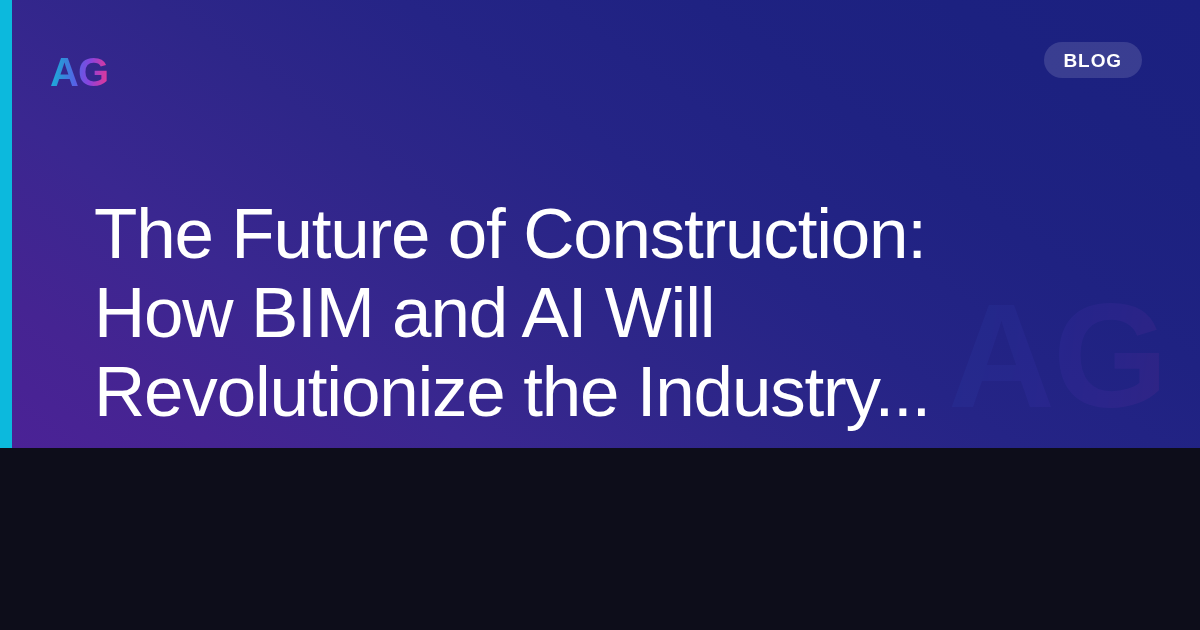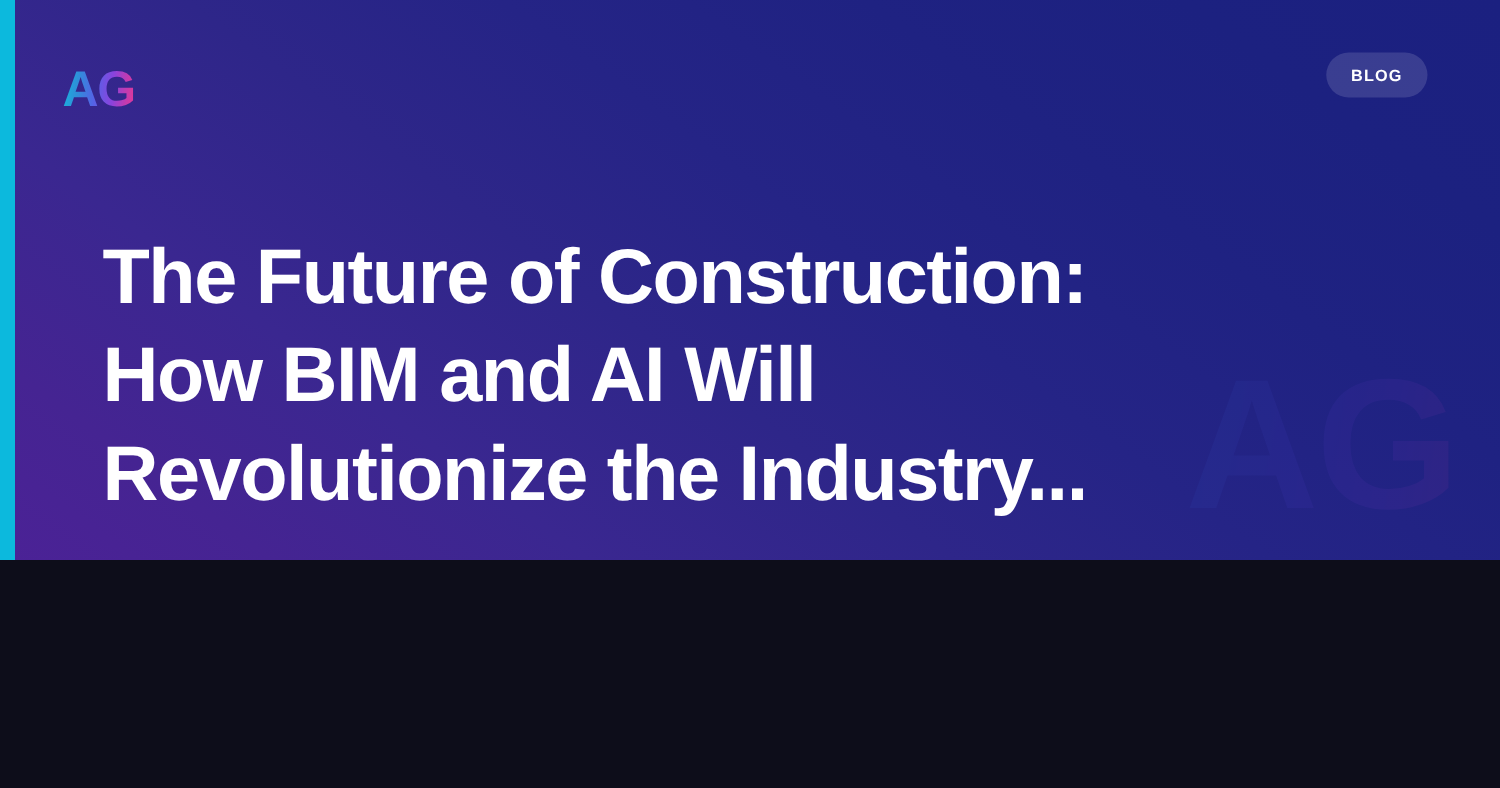--- a/index.html
+++ b/index.html
@@ -94,40 +94,40 @@
     padding: 0 20px;
     display: flex;
     align-items: center;
     justify-content: center;
     border-radius: 18px;
     background: rgba(255,255,255,0.135);
   }
 
   #blog-badge-label {
     color: #ffffff;
-    font-size: 13px;
+    font-size: 19px;
     font-weight: bold;
     letter-spacing: 0.9px;
     line-height: 1;
   }
 
   
   #headline-wrap {
     position: absolute;
     left: 82px;
     top: 182px;
     width: 1000px;
     z-index: 3;
   }
 
   #headline {
-    margin: 0;
+    margin: 12px;
     color: #ffffff;
-    font-size: 62px;
-    font-weight: bold;
+    font-size: 71px;
+    font-weight: normal;
     line-height: 79px;
     letter-spacing: -1.2px;
     white-space: pre-line;
   }
 </style>
 </head>
 <body>
 
 <div id="card">
 

